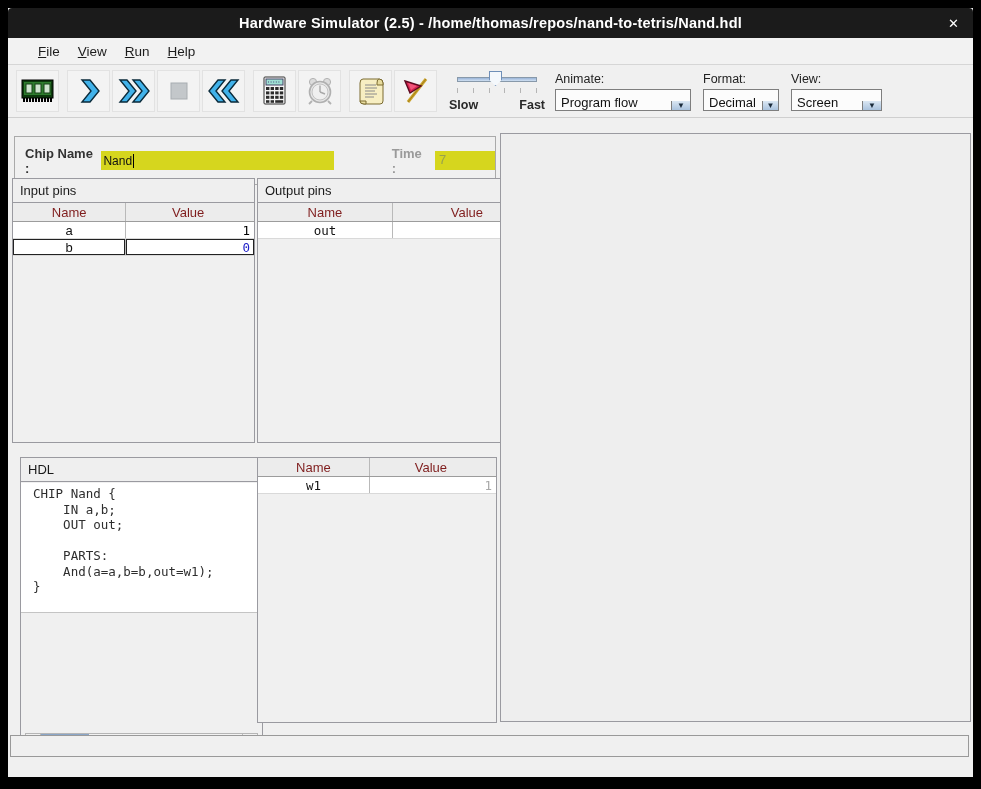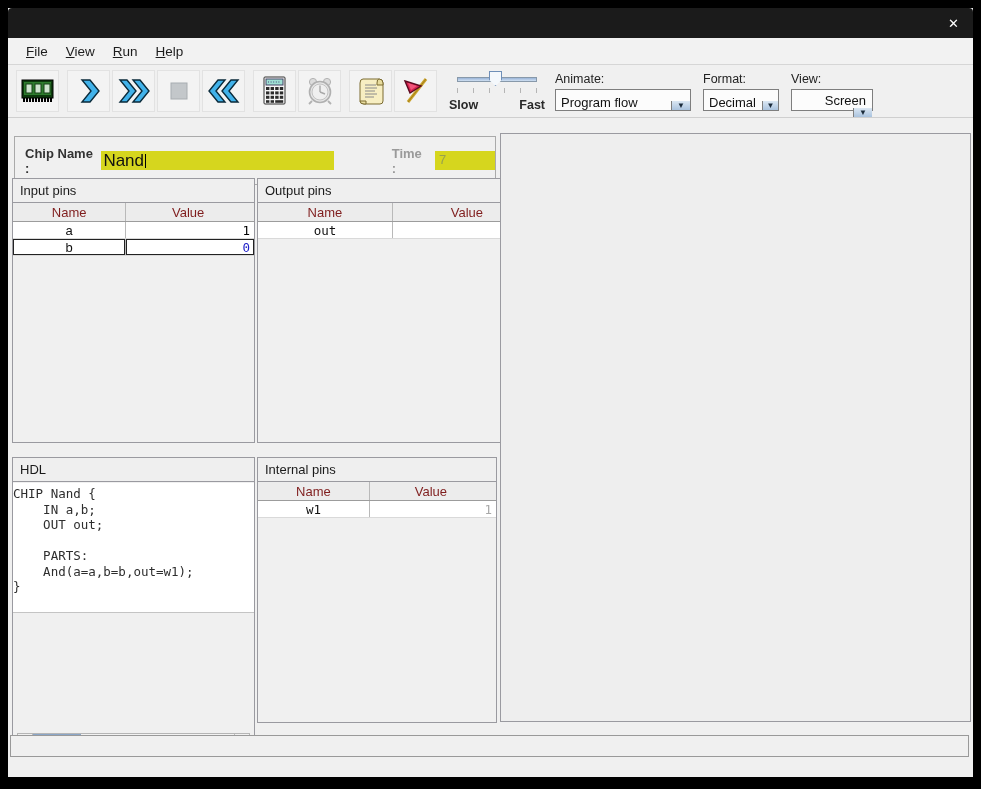--- a/index.html
+++ b/index.html
@@ -5,21 +5,21 @@
   * { margin:0; padding:0; box-sizing:border-box; }
   html,body { width:981px; height:789px; background:#000; font-family:"Liberation Sans",sans-serif; overflow:hidden; }
   .window { position:absolute; left:8px; top:8px; width:965px; height:769px; background:#f0f0f0; }
 
   
   .titlebar { position:relative; height:30px; background:#1b1b1b; color:#fff; display:flex; align-items:center; justify-content:center; border-radius:4px 4px 0 0; }
   .titlebar .title { font-size:14.5px; font-weight:bold; letter-spacing:.2px; }
   .close-btn { position:absolute; right:14px; top:0; height:30px; display:flex; align-items:center; color:#fff; font-size:13px; cursor:pointer; }
 
   
-  .menubar { height:27px; background:#f2f2f2; border-bottom:1px solid #d6d6d6; display:flex; align-items:center; padding-left:9px; }
+  .menubar { height:27px; background:#f2f2f2; border-bottom:1px solid #d6d6d6; display:flex; align-items:center; padding-left:21px; }
   .menu-item { padding:0 9px; font-size:13.5px; color:#1d1d1d; cursor:pointer; }
   .menu-item .ul { text-decoration:underline; }
 
   
   .toolbar { height:53px; background:#f0f0f0; border-bottom:1px solid #cfcfcf; display:flex; align-items:center; padding-left:8px; }
   .tb-btn { width:43px; height:42px; margin-right:2px; background:#f3f3f3; border:1px solid #e2e2e2; display:flex; align-items:center; justify-content:center; cursor:pointer; }
   .tb-btn.disabled { cursor:default; }
   .tb-gap { width:6px; }
 
   
@@ -35,21 +35,21 @@
   .combo-label { font-size:12.5px; color:#222; margin-bottom:3px; }
   .combo { display:flex; height:22px; border:1px solid #7e7e7e; background:#fcfcfc; cursor:pointer;align-items:flex-end; }
   .combo-value { font-size:13px; color:#111; padding:3px 6px 0 5px; flex:1; white-space:nowrap; }
   .combo-arrow { width:19px; border-left:1px solid #7e7e7e; background:linear-gradient(#dbe7f3,#aac3de); display:flex; align-items:center; justify-content:center; font-size:8px; color:#1a2a3a; }
 
   
   .main { position:absolute; left:0; top:110px; right:0; bottom:0; }
 
   .chipbar { position:absolute; left:6px; top:18px; width:482px; height:49px; border:1px solid #aaa; background:#f0f0f0; display:flex; align-items:center; }
   .chip-label { font-size:13px; font-weight:bold; color:#333; margin-left:10px; }
-  .chip-field { margin-left:6px; width:250px; height:19px; background:var(--hl); font-size:17px; color:#111; padding:1px 2px; display:flex; align-items:center; }
+  .chip-field { margin-left:6px; width:250px; height:19px; background:var(--hl); font-size:12px; color:#111; padding:1px 2px; display:flex; align-items:center; }
   .caret { display:inline-block; width:1px; height:14px; background:#000; margin-left:1px; }
   .time-label { font-size:13px; font-weight:bold; color:#9a9a9a; margin-left:58px; }
   .time-field { margin-left:8px; width:64px; height:19px; background:var(--hl); font-size:13px; color:#98a24e; padding:1px 4px; }
 
   .panel { position:absolute; border:1px solid #9a9aa0; background:#f0f0f0; }
   .panel-header { height:24px; border-bottom:1px solid #9a9aa0; display:flex; align-items:center; padding-left:7px; font-size:13px; font-weight:normal; color:#1a1a1a; background:#efefef; }
 
   .ptable { width:100%; }
   .trow { display:flex; height:19px; }
   .thead { background:#ececec; border-bottom:1px solid #9c9c9c; }
@@ -58,21 +58,21 @@
   .tc-name { width:47%; border-right:1px solid #b9b9b9; }
   .tc-value { flex:1; justify-content:flex-end; padding-right:4px; }
   .drow { height:17px; background:#fff; border-bottom:1px solid #d9d9d9; font-size:13px; }
   .drow .tc-name { color:#111; }
   .mono { font-family:"DejaVu Sans Mono",monospace; font-size:12.5px; }
   .gray { color:#a8a8a8; }
   .blue-val { color:#2121c8; }
   .cell-focus { box-shadow:inset 0 0 0 1px #222; }
 
   
-  .hdl-code { position:absolute; left:0; top:25px; right:0; height:130px; background:#fff; border-bottom:1px solid #c4c4c4; padding:3px 0 0 0; font-family:"DejaVu Sans Mono",monospace; font-size:12.5px; color:#2e2e2e; line-height:15.5px; }
+  .hdl-code { position:absolute; left:0; top:25px; right:0; height:130px; background:#fff; border-bottom:1px solid #c4c4c4; padding:3px 0 0 12px; font-family:"DejaVu Sans Mono",monospace; font-size:12.5px; color:#2e2e2e; line-height:15.5px; }
   .hdl-line { white-space:pre; min-height:15.5px; }
 
   
   .hscroll { position:absolute; left:4px; right:4px; bottom:4px; height:15px; border:1px solid #b5b5b5; background:#f2f2f2; display:flex; }
   .sb-btn { width:15px; height:13px; background:#f0f0f0; border-right:1px solid #bbb; display:flex; align-items:center; justify-content:center; cursor:pointer; }
   .sb-btn.right { border-right:none; border-left:1px solid #bbb; margin-left:auto; }
   .sb-arrow-l { width:0; height:0; border-top:4px solid transparent; border-bottom:4px solid transparent; border-right:5px solid #222; }
   .sb-arrow-r { width:0; height:0; border-top:4px solid transparent; border-bottom:4px solid transparent; border-left:5px solid #222; }
   .sb-thumb { width:48px; height:13px; background:#cfdef0; border:1px solid #8aa6c8; display:flex; align-items:center; justify-content:center; gap:2px; cursor:grab; }
   .sb-thumb i { width:1px; height:7px; background:#7a96b8; }
@@ -82,20 +82,21 @@
   .statusbar { position:absolute; left:2px; top:617px; width:959px; height:22px; border:1px solid #999; background:#f0f0f0; }
 
   svg { display:block; }
 </style>
 </head>
 <body>
 
 <div class="window" style="--hl:#d6d61e;">
 
   <div class="titlebar">
+    <span class="title">Hardware Simulator (2.5) - /home/thomas/repos/nand-to-tetris/Nand.hdl</span>
     <span class="close-btn">✕</span>
   </div>
 
   <div class="menubar">
     <span class="menu-item"><span class="ul">F</span><span>ile</span></span>
     <span class="menu-item"><span class="ul">V</span><span>iew</span></span>
     <span class="menu-item"><span class="ul">R</span><span>un</span></span>
     <span class="menu-item"><span class="ul">H</span><span>elp</span></span>
   </div>
 
@@ -263,21 +264,21 @@
     <div class="combo-group">
       <div class="combo-label">Format:</div>
       <div class="combo" style="width:76px;">
         <span class="combo-value">Decimal</span>
         <span class="combo-arrow">▼</span>
       </div>
     </div>
 
     <div class="combo-group">
       <div class="combo-label">View:</div>
-      <div class="combo" style="width:82px;flex-direction:column;">
+      <div class="combo" style="width:91px;">
         <span class="combo-value">Screen</span>
         <span class="combo-arrow">▼</span>
       </div>
     </div>
   </div>
 
   <div class="main">
 
     <div class="chipbar">
       <span class="chip-label">Chip Name :</span>
@@ -314,21 +315,21 @@
           <span class="tcell tc-name">Name</span>
           <span class="tcell tc-value" style="justify-content:center;">Value</span>
         </div>
         <div class="trow drow">
           <span class="tcell tc-name mono gray">out</span>
           <span class="tcell tc-value mono gray">0</span>
         </div>
       </div>
     </div>
 
-    <div class="panel" style="left:4px; top:339px; width:243px; height:296px;">
+    <div class="panel" style="left:12px; top:339px; width:243px; height:296px;">
       <div class="panel-header">HDL</div>
       <div class="hdl-code">
         <div class="hdl-line">CHIP Nand {</div>
         <div class="hdl-line">    IN a,b;</div>
         <div class="hdl-line">    OUT out;</div>
         <div class="hdl-line"></div>
         <div class="hdl-line">    PARTS:</div>
         <div class="hdl-line">    And(a=a,b=b,out=w1);</div>
         <div class="hdl-line">}</div>
       </div>
@@ -341,21 +342,20 @@
             <i></i>
             <i></i>
           </span>
         <span class="sb-btn right">
             <span class="sb-arrow-r"></span>
           </span>
       </div>
     </div>
 
     <div class="panel" style="left:249px; top:339px; width:240px; height:266px;">
-      <div class="panel-header">Internal pins</div>
       <div class="ptable">
         <div class="trow thead">
           <span class="tcell tc-name">Name</span>
           <span class="tcell tc-value" style="justify-content:center;">Value</span>
         </div>
         <div class="trow drow">
           <span class="tcell tc-name mono gray">w1</span>
           <span class="tcell tc-value mono gray">1</span>
         </div>
       </div>

